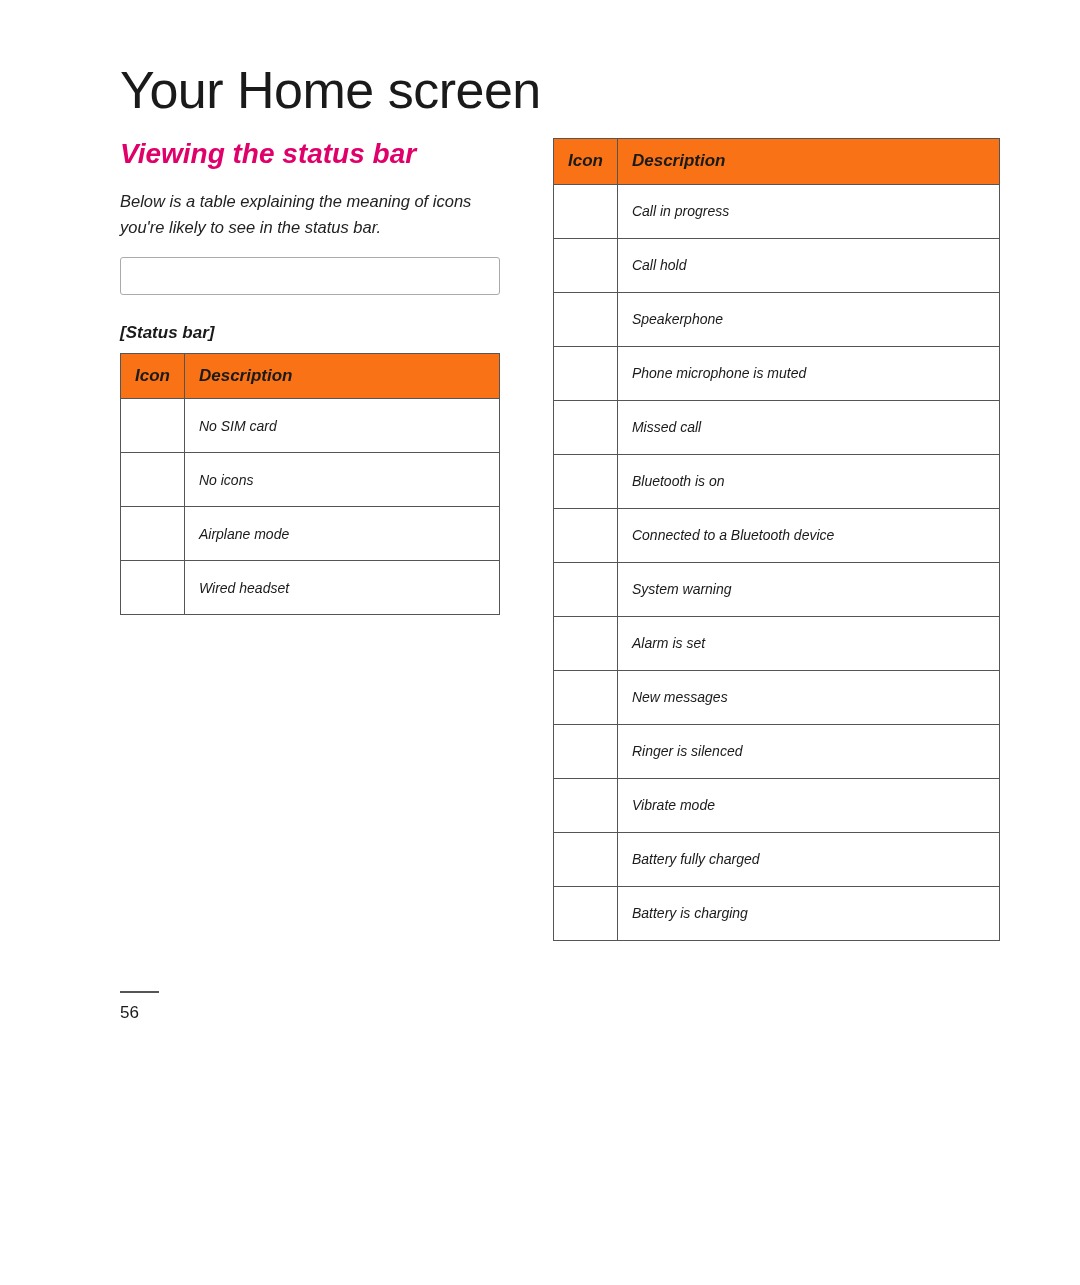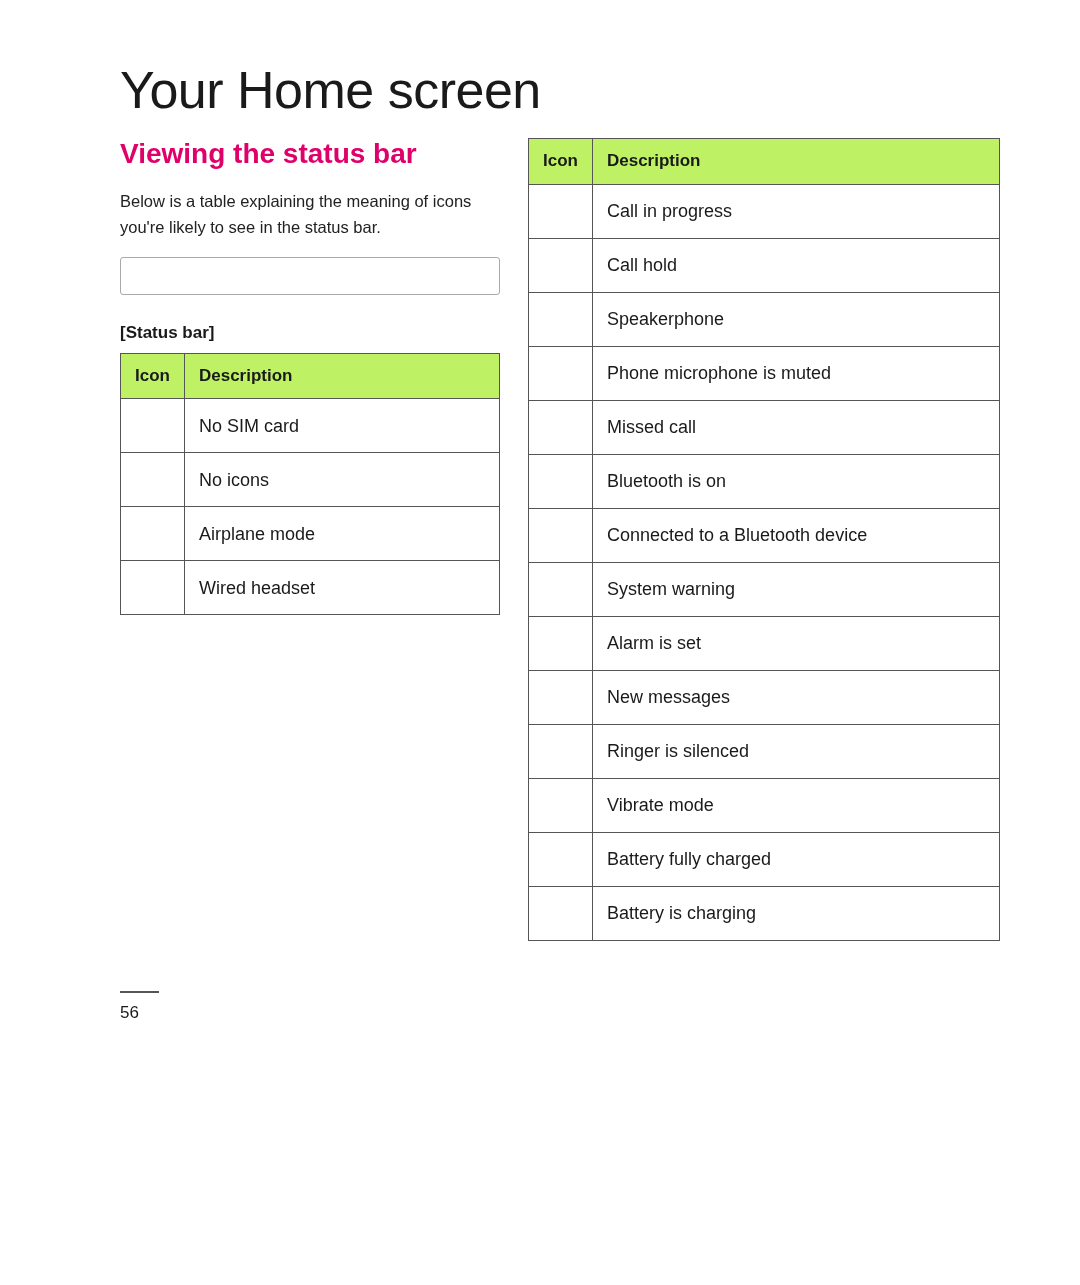--- a/index.html
+++ b/index.html
@@ -27,22 +27,23 @@
 
     .section-heading {
       font-size: 28px;
       font-weight: 700;
       color: #e0006a;
       margin-bottom: 18px;
     }
 
     .main-layout {
       display: flex;
-      gap: 28px;
+      gap: 53px;
       align-items: flex-start;
+      font-style: italic;
     }
 
     .left-column {
       width: 380px;
       flex-shrink: 0;
     }
 
     .right-column {
       flex: 1;
     }
@@ -79,27 +80,27 @@
       width: 100%;
     }
 
     .right-table {
       width: 100%;
     }
 
     th, td {
       border: 1.5px solid #555;
       padding: 10px 14px;
-      font-size: 18px;
+      font-size: 14px;
       vertical-align: middle;
     }
 
     th {
       font-weight: 700;
-      background: #bef264;
+      background: #f97316;
       text-align: left;
       font-size: 17px;
     }
 
     .icon-cell {
       width: 60px;
       min-width: 60px;
       text-align: center;
     }
 

